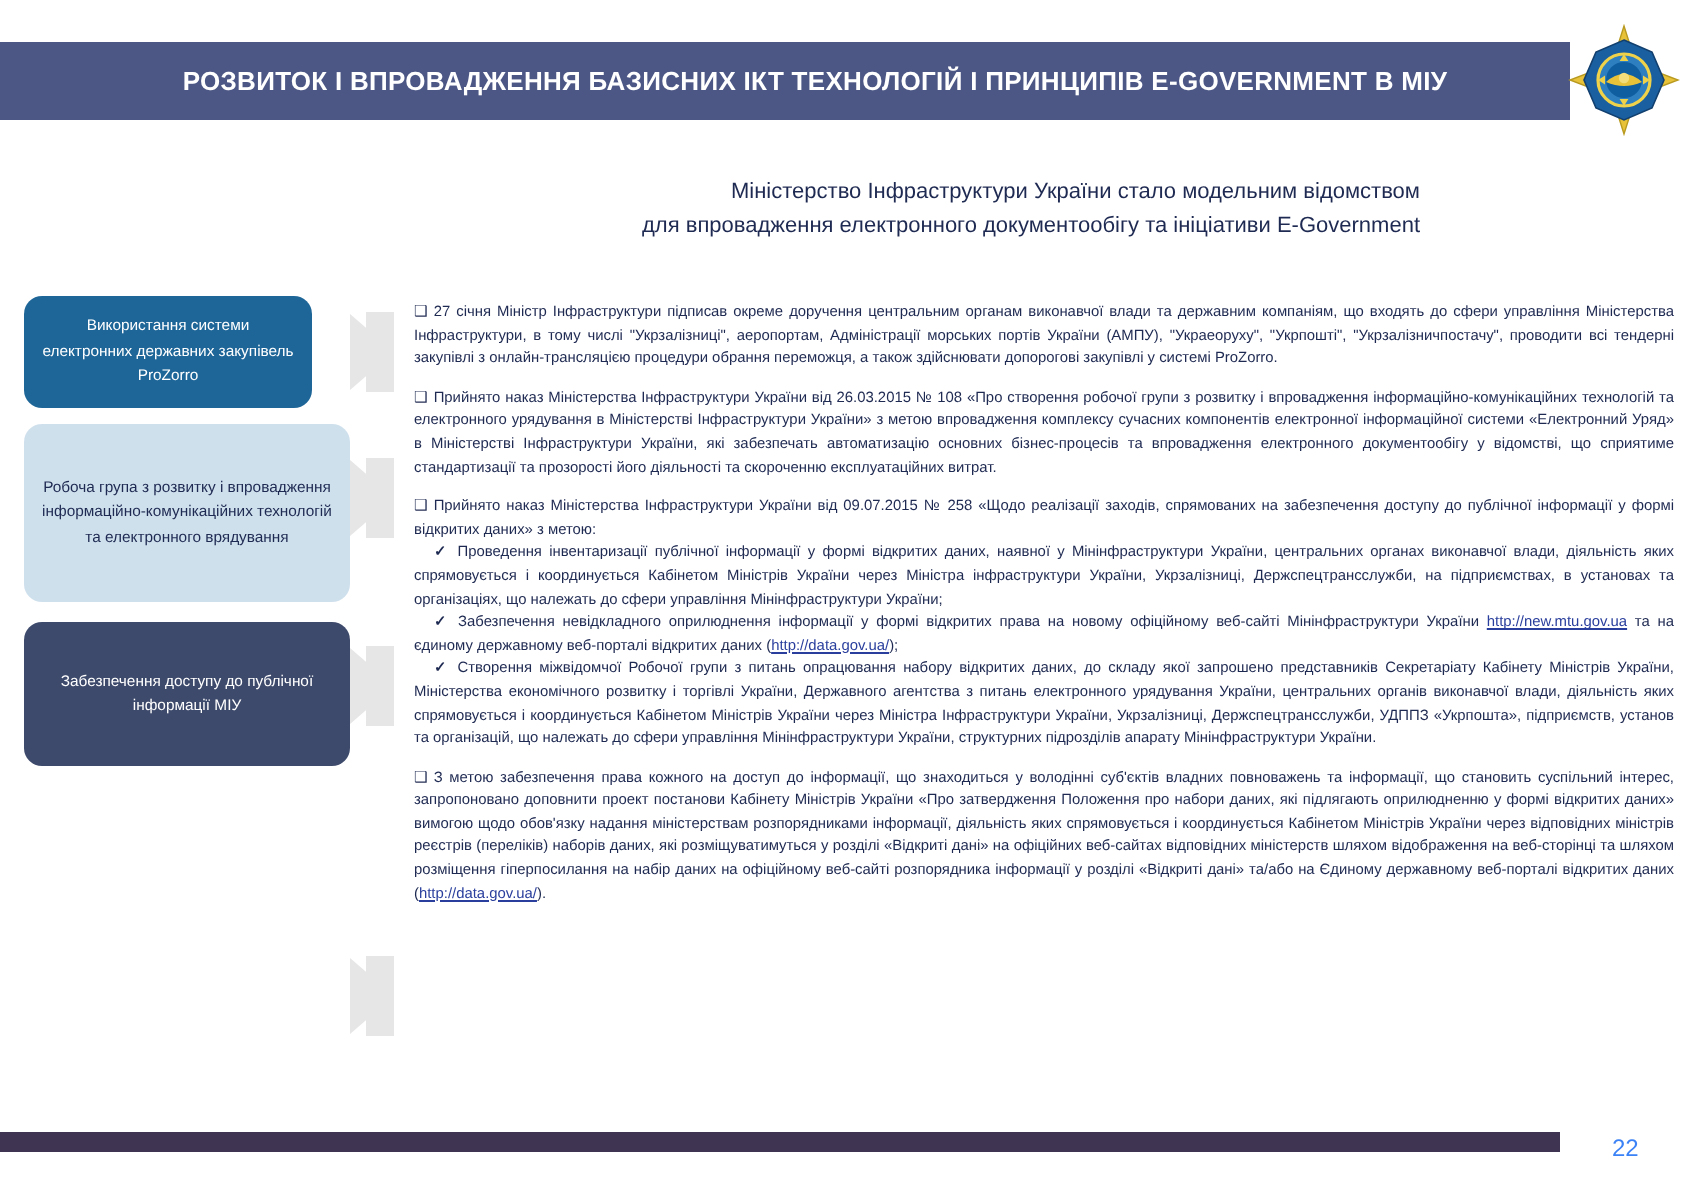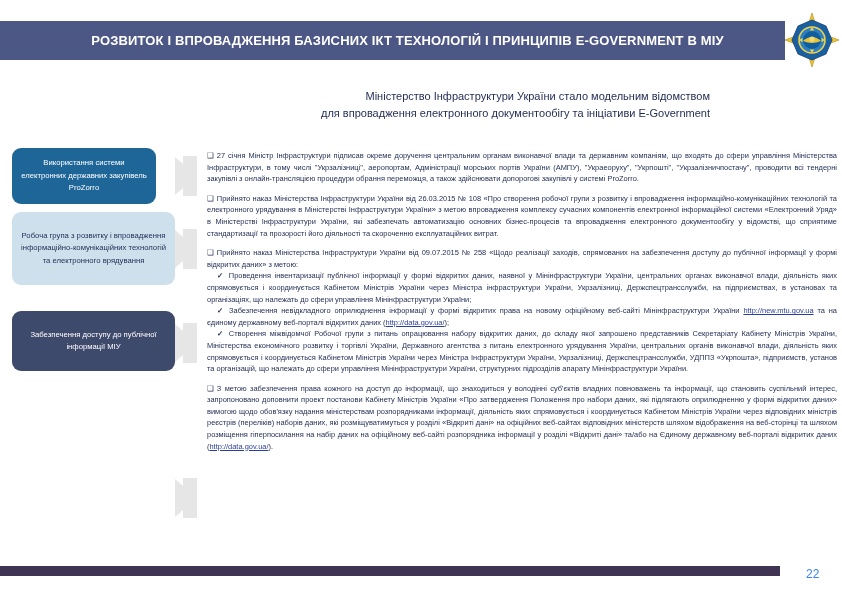--- a/index.html
+++ b/index.html
@@ -176,29 +176,29 @@
 
   <div class="stage" style="height:58px;">
     <div class="stage-box box-c1" style="height:56px;width:144px;">
       <span>Використання системи електронних державних закупівель ProZorro</span>
     </div>
     <div class="stage-arrow-body" style="top:8px;height:40px;right:0px;"></div>
     <div class="stage-arrow" style="top:9px;right:0px;"></div>
   </div>
 
   <div class="stage" style="height:76px;margin-top:6px;">
-    <div class="stage-box box-c2" style="height:73px;width:163px;">
+    <div class="stage-box box-c2" style="height:89px;width:163px;">
       <span>Робоча група з розвитку і впровадження інформаційно-комунікаційних технологій та електронного врядування</span>
     </div>
     <div class="stage-arrow-body" style="top:17px;height:40px;right:0px;"></div>
     <div class="stage-arrow" style="top:18px;right:0px;"></div>
   </div>
 
   <div class="stage" style="height:66px;margin-top:23px;">
-    <div class="stage-box box-c3" style="height:60px;width:163px;">
+    <div class="stage-box box-c3" style="height:72px;width:163px;">
       <span>Забезпечення доступу до публічної інформації МІУ</span>
     </div>
     <div class="stage-arrow-body" style="top:12px;height:40px;right:0px;"></div>
     <div class="stage-arrow" style="top:13px;right:0px;"></div>
   </div>
 
   <div class="stage" style="height:64px;margin-top:89px;">
     <div class="stage-arrow-body" style="top:12px;height:40px;right:0px;"></div>
     <div class="stage-arrow" style="top:13px;right:0px;"></div>
   </div>

